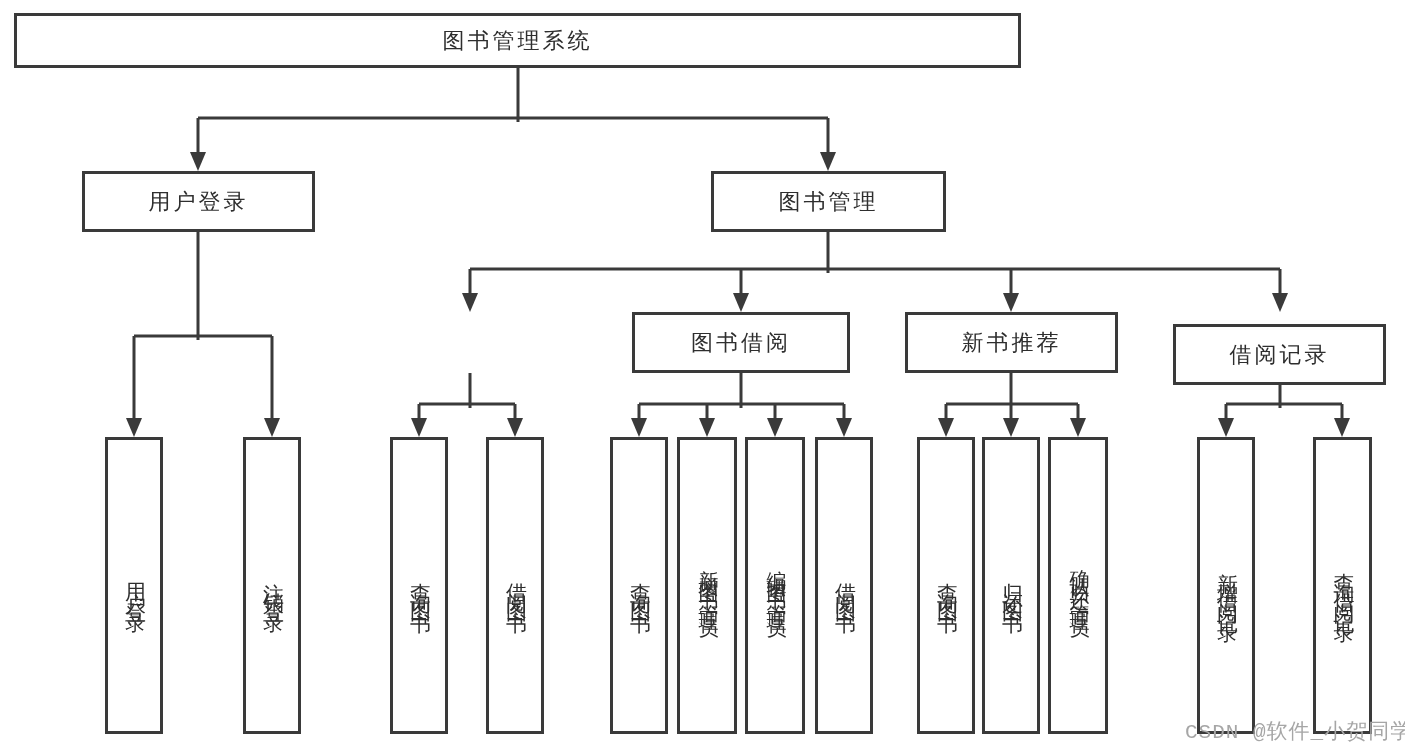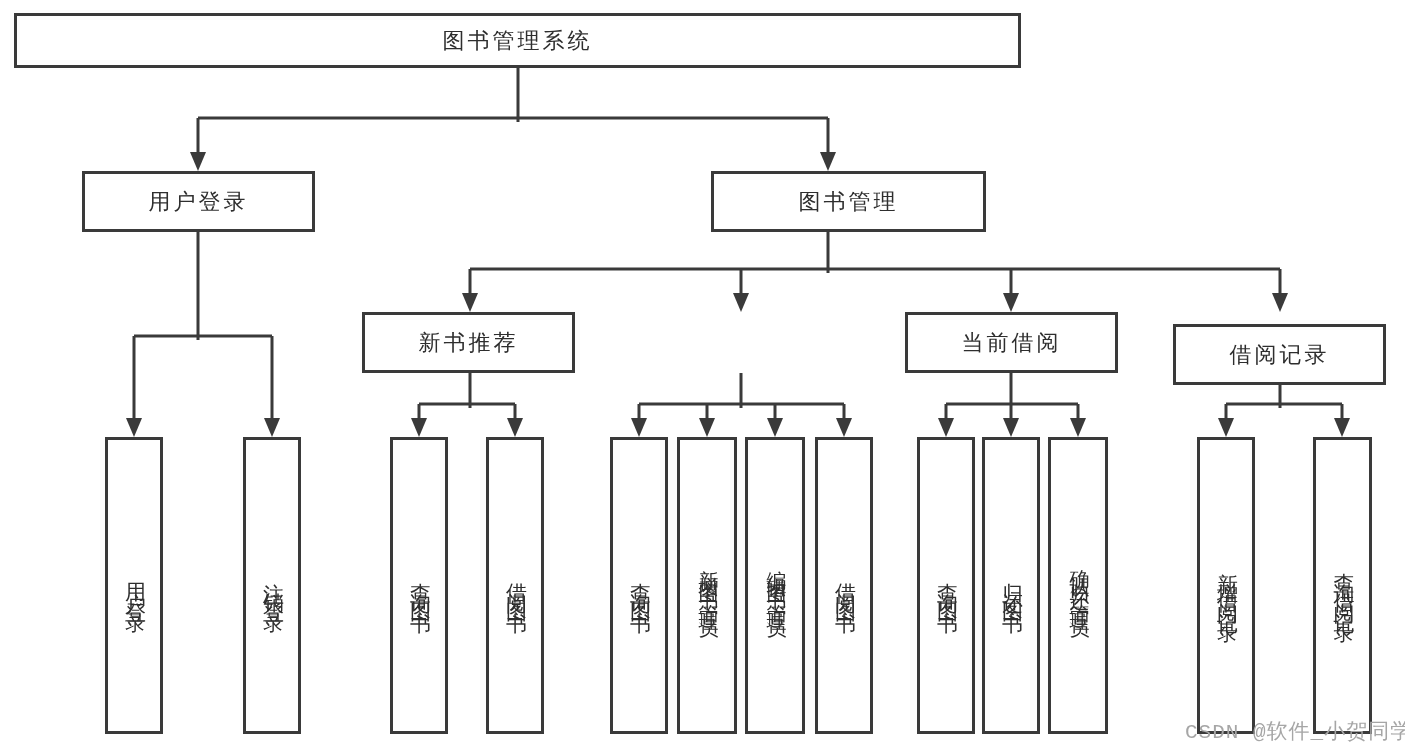--- a/index.html
+++ b/index.html
@@ -103,24 +103,24 @@
     <polygon points="938,418 954,418 946,437"></polygon>
     <polygon points="1003,418 1019,418 1011,437"></polygon>
     <polygon points="1070,418 1086,418 1078,437"></polygon>
     <polygon points="1218,418 1234,418 1226,437"></polygon>
     <polygon points="1334,418 1350,418 1342,437"></polygon>
   </svg>
 
   <div class="box h-box" style="left:14px;top:13px;width:1007px;height:55px;">图书管理系统</div>
 
   <div class="box h-box" style="left:82px;top:171px;width:233px;height:61px;">用户登录</div>
-  <div class="box h-box" style="left:711px;top:171px;width:275px;height:61px;">图书管理</div>
+  <div class="box h-box" style="left:711px;top:171px;width:235px;height:61px;">图书管理</div>
 
-  <div class="box h-box" style="left:362px;top:312px;width:213px;height:61px;">新书推荐</div>
-  <div class="box h-box" style="left:905px;top:312px;width:213px;height:61px;">当前借阅</div>
+  <div class="box h-box" style="left:632px;top:312px;width:218px;height:61px;">图书借阅</div>
+  <div class="box h-box" style="left:905px;top:312px;width:213px;height:61px;">新书推荐</div>
   <div class="box h-box" style="left:1173px;top:324px;width:213px;height:61px;">借阅记录</div>
 
   <div class="box v-box" style="left:105px;top:437px;width:58px;height:297px;">用户登录</div>
   <div class="box v-box" style="left:243px;top:437px;width:58px;height:297px;">注销登录</div>
 
   <div class="box v-box" style="left:390px;top:437px;width:58px;height:297px;">查询图书</div>
   <div class="box v-box" style="left:486px;top:437px;width:58px;height:297px;">借阅图书</div>
 
   <div class="box v-box" style="left:610px;top:437px;width:58px;height:297px;">查询图书</div>
   <div class="box v-box long" style="left:677px;top:437px;width:60px;height:297px;">新增图书（管理员）</div>

